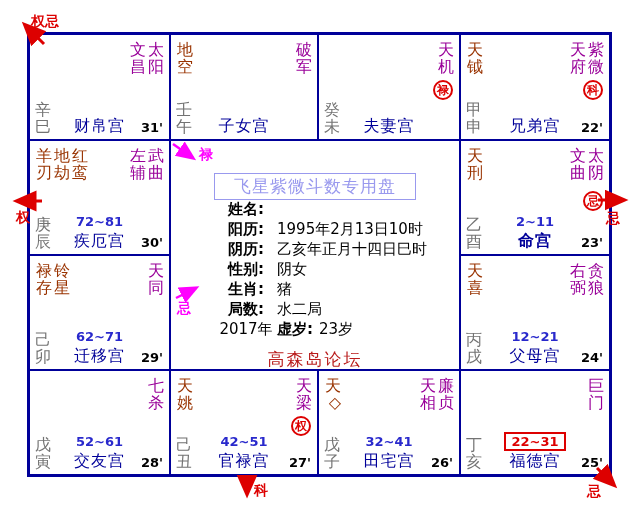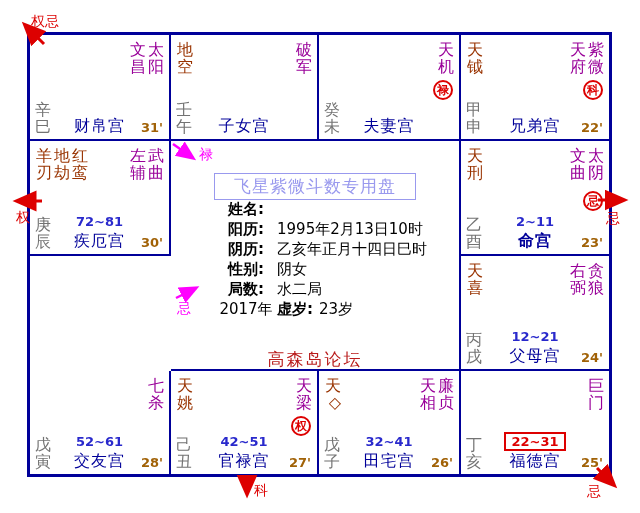--- a/index.html
+++ b/index.html
@@ -24,33 +24,33 @@
   .seal{position:absolute;top:45px;right:6px;width:16px;height:16px;border:2px solid #dd0000;
         border-radius:50%;color:#dd0000;font-size:12px;font-weight:bold;
         display:flex;align-items:center;justify-content:center;background:#fff;}
   .branch{position:absolute;left:5px;bottom:3px;width:17px;line-height:1.1;word-break:break-all;
           color:#737373;font-size:16px;}
   .range{position:absolute;bottom:25px;left:0;width:100%;text-align:center;
          color:#2929cc;font-size:13px;font-weight:bold;}
   .range .boxed{color:#dd0000;border:2px solid #dd0000;padding:0 5px;}
   .palace-name{position:absolute;bottom:2px;left:0;width:100%;text-align:center;
                color:#000099;font-size:16px;letter-spacing:1px;}
-  .minutes{position:absolute;right:6px;bottom:4px;color:#a16207;font-size:13px;font-weight:bold;}
+  .minutes{position:absolute;right:6px;bottom:4px;color:#000000;font-size:13px;font-weight:bold;}
   
   .title-box{position:absolute;top:32px;left:50%;transform:translateX(-50%);
              border:1px solid #9999ee;color:#9999ee;font-size:17px;padding:1px 19px;
              white-space:nowrap;letter-spacing:1px;}
   .info{position:absolute;top:58px;left:44px;font-size:15px;color:#000;}
   .info-row{display:flex;height:20px;align-items:center;text-align:center;}
   .info-label{font-weight:bold;width:62px;flex:0 0 62px;}
   .watermark{position:absolute;top:207px;left:0;width:100%;text-align:center;
              color:#b91c1c;font-size:17px;letter-spacing:2px;}
   
   #arrow-layer{position:absolute;left:0;top:0;width:640px;height:513px;pointer-events:none;}
-  .arrow-label{position:absolute;font-size:14px;font-weight:normal;white-space:nowrap;}
+  .arrow-label{position:absolute;font-size:14px;font-weight:bold;white-space:nowrap;}
   .red-label{color:#dd0000;}
   .magenta-label{color:#ff00ff;}
 </style>
 </head>
 <body>
 
 <div id="screen">
 
   <div id="chart">
 
@@ -127,20 +127,24 @@
         </div>
         <div class="info-row">
           <span class="info-label">阴历:</span>
           <span>乙亥年正月十四日巳时</span>
         </div>
         <div class="info-row">
           <span class="info-label">性别:</span>
           <span>阴女</span>
         </div>
         <div class="info-row">
+          <span class="info-label">生肖:</span>
+          <span>猪</span>
+        </div>
+        <div class="info-row">
           <span class="info-label">局数:</span>
           <span>水二局</span>
         </div>
         <div class="info-row">
           <span class="info-label" style="font-weight:normal">2017年</span>
           <span style="font-weight:bold;margin-right:6px">虚岁:</span>
           <span>23岁</span>
         </div>
       </div>
       <div class="watermark">高森岛论坛</div>
@@ -154,20 +158,33 @@
           <div class="star-word">太阴</div>
           <div class="star-word">文曲</div>
         </div>
       <div class="seal" style="top:50px">忌</div>
       <div class="branch">乙酉</div>
       <div class="range">2~11</div>
       <div class="palace-name" style="font-weight:bold">命宫</div>
       <div class="minutes">23'</div>
     </div>
 
+    <div class="cell r3c1">
+      <div class="minor">
+          <div class="star-word">禄存</div>
+          <div class="star-word">铃星</div>
+        </div>
+      <div class="major">
+          <div class="star-word">天同</div>
+        </div>
+      <div class="branch">己卯</div>
+      <div class="range">62~71</div>
+      <div class="palace-name">迁移宫</div>
+      <div class="minutes">29'</div>
+    </div>
 
     <div class="cell r3c4">
       <div class="minor">
           <div class="star-word">天喜</div>
         </div>
       <div class="major">
           <div class="star-word">贪狼</div>
           <div class="star-word">右弼</div>
         </div>
       <div class="branch">丙戌</div>

